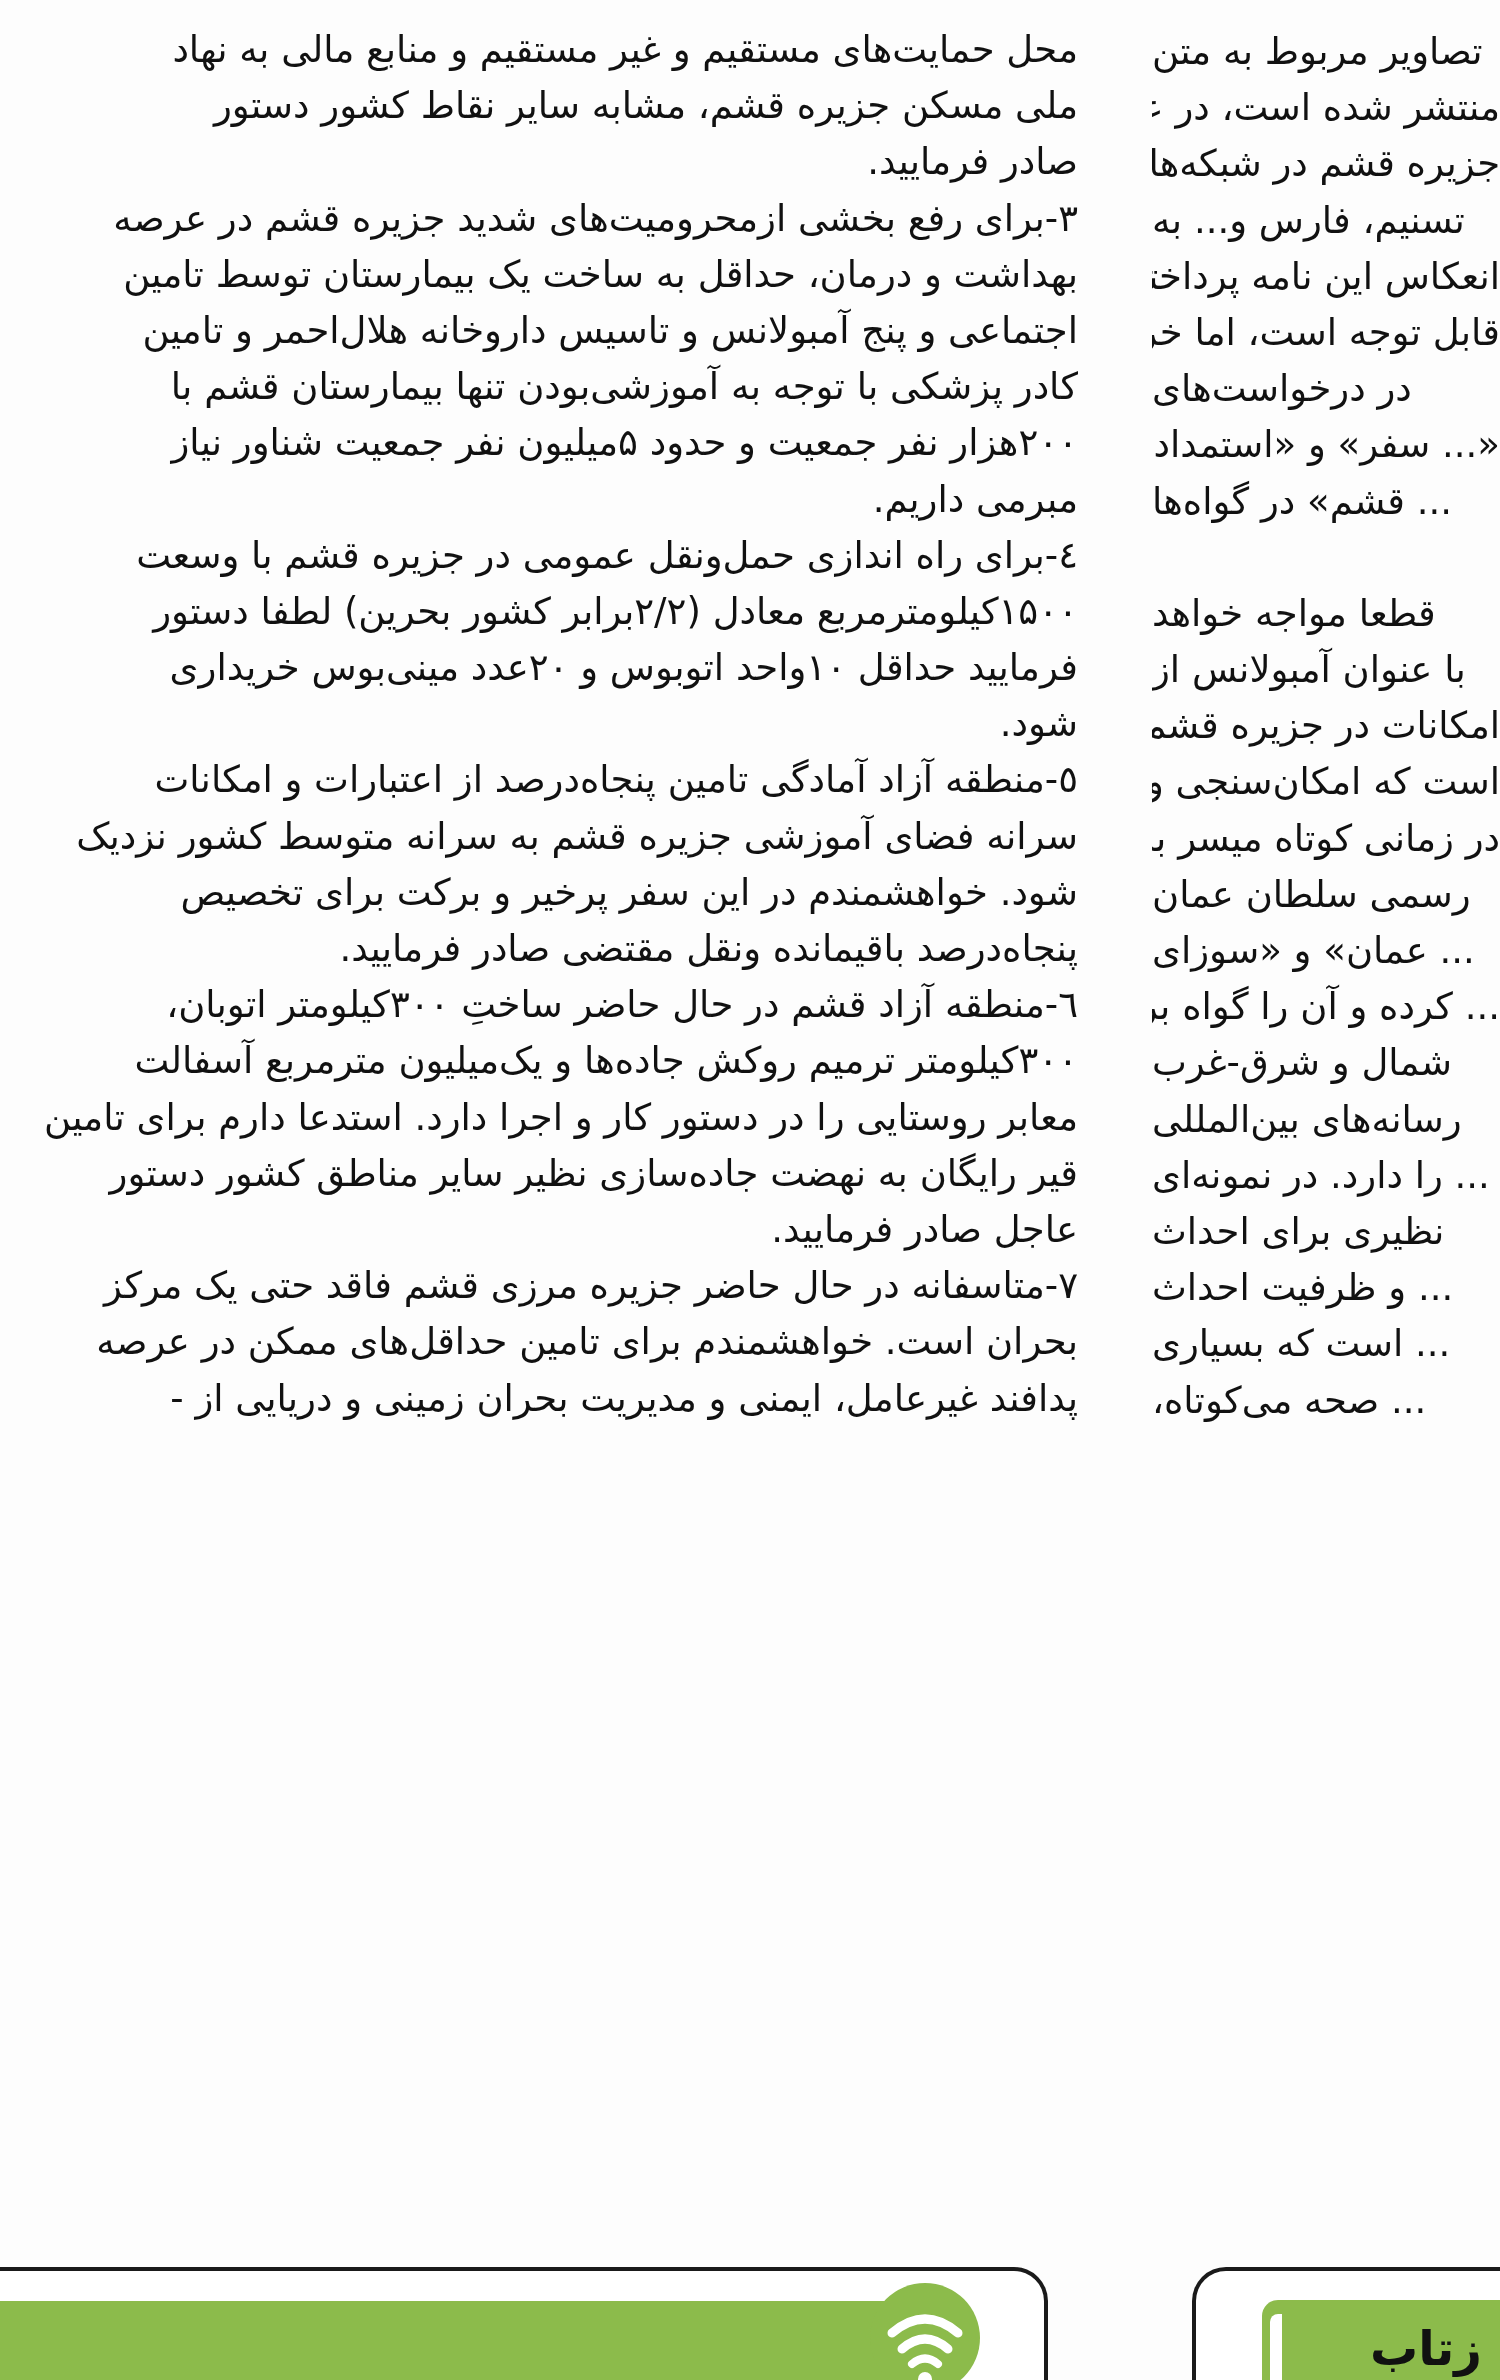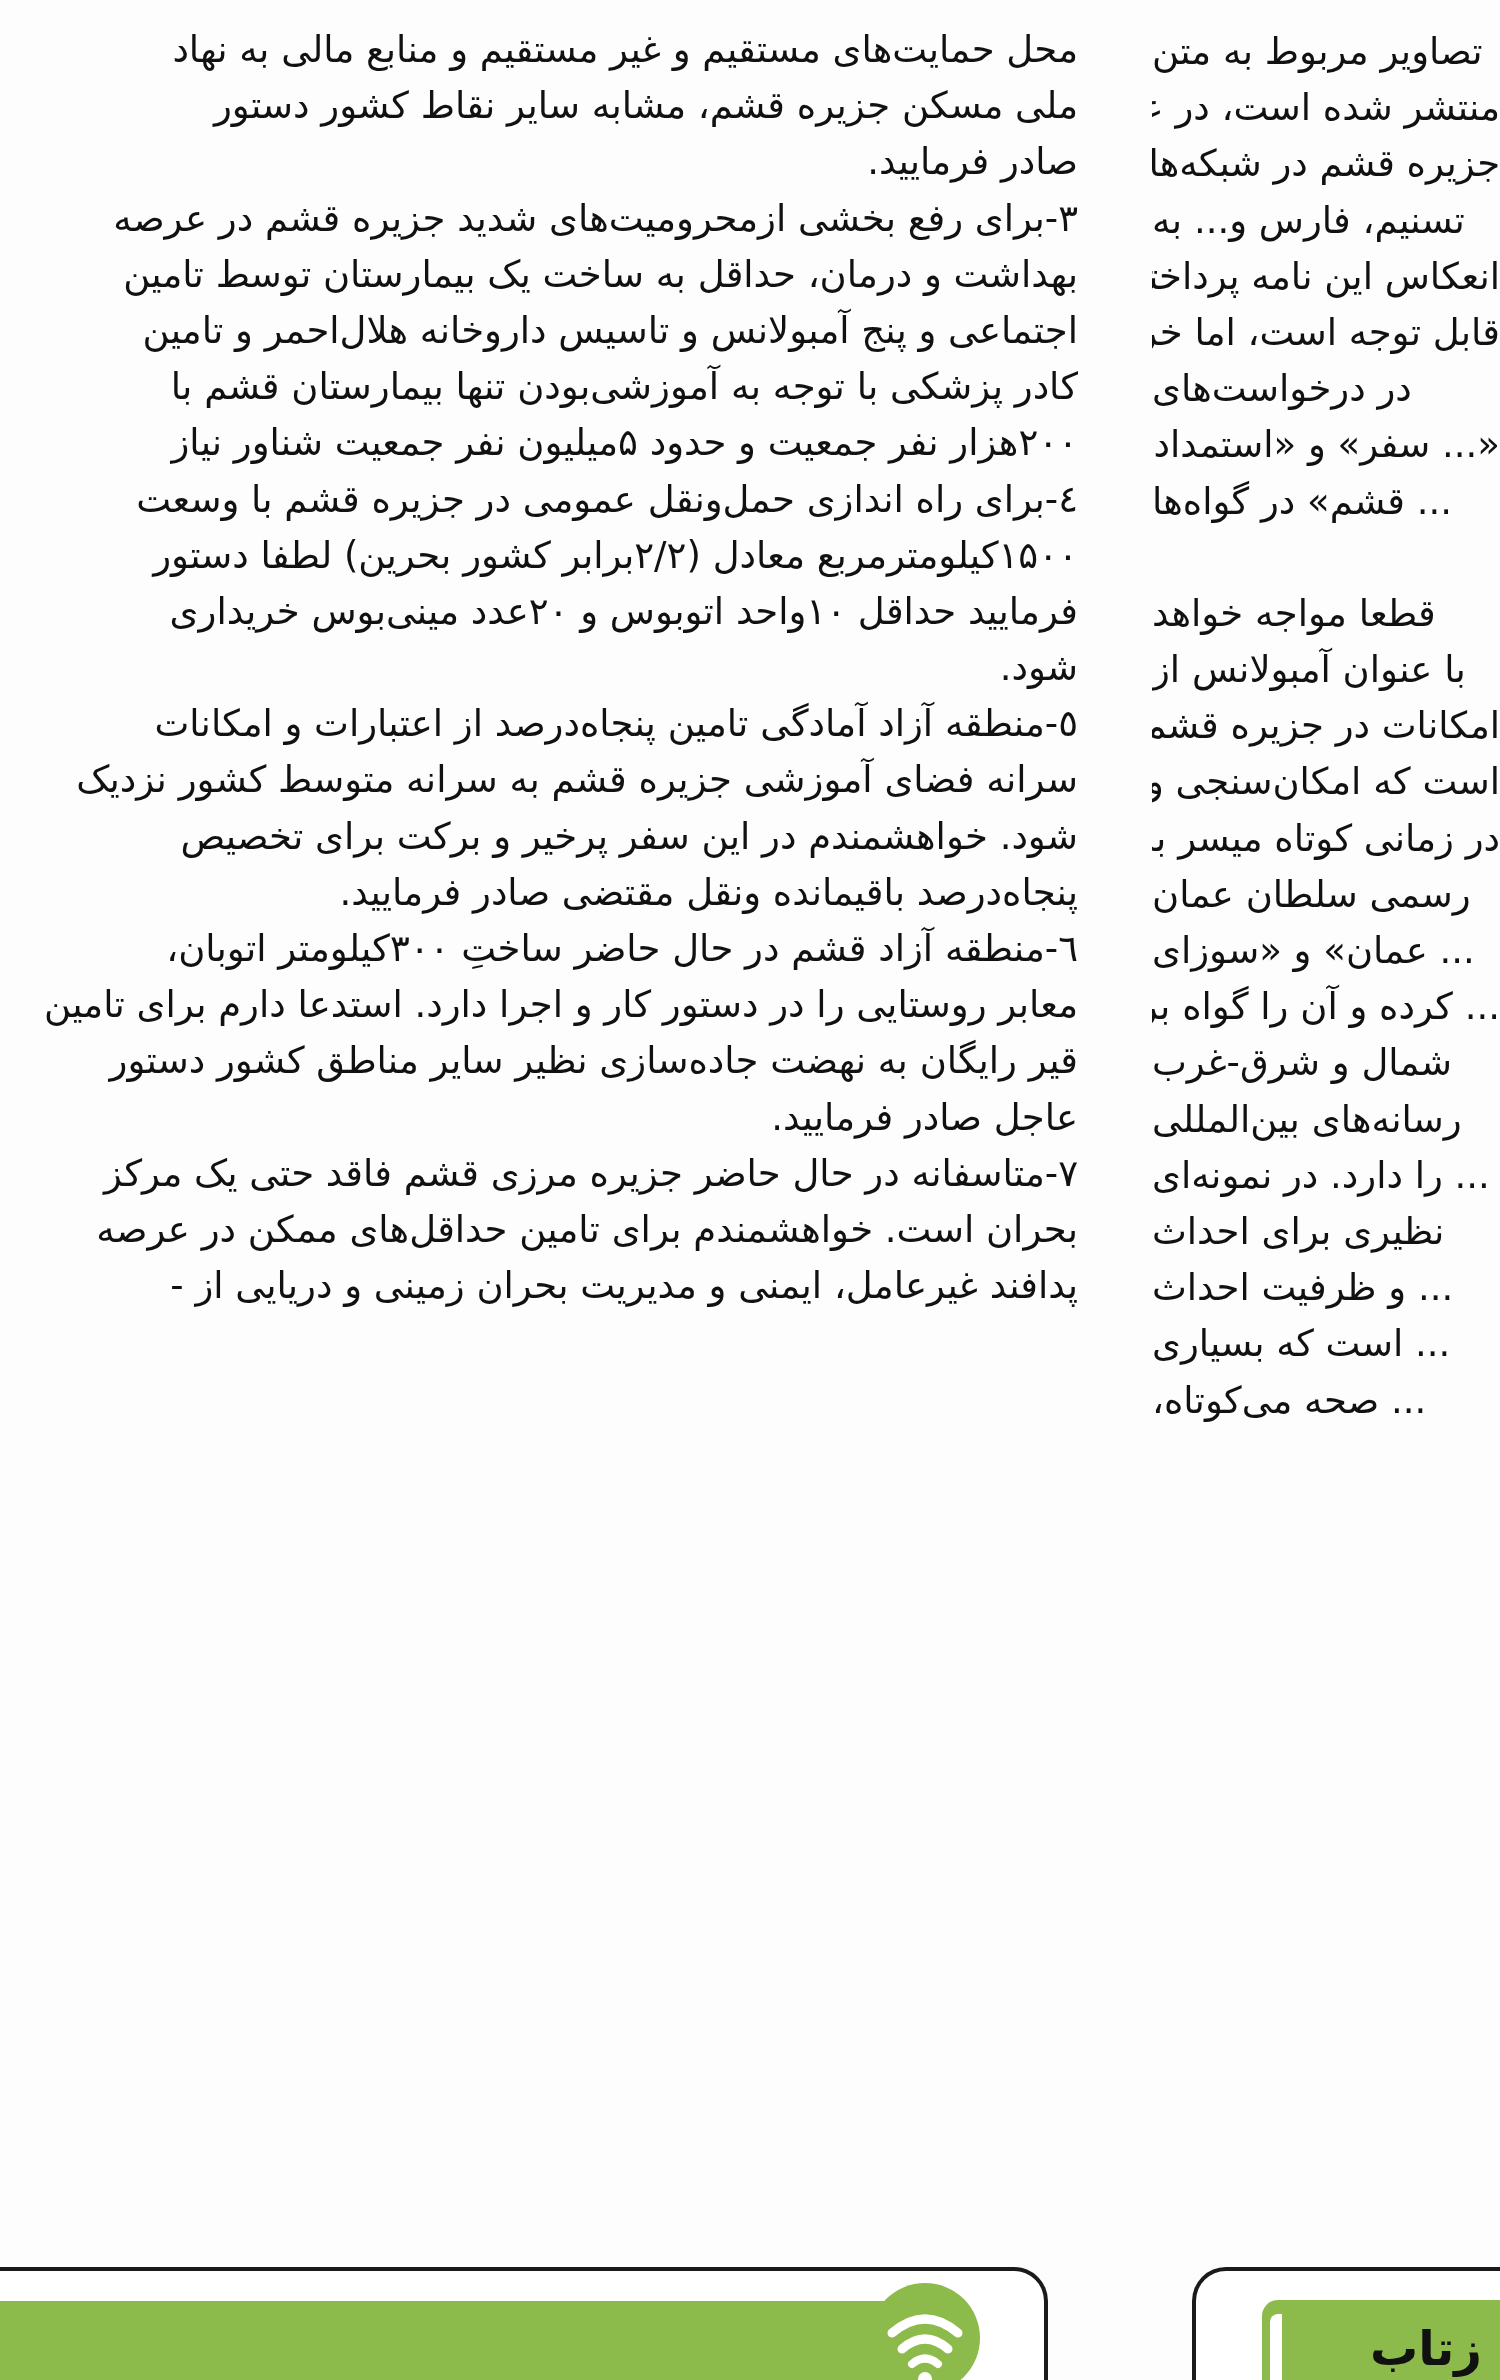--- a/index.html
+++ b/index.html
@@ -139,29 +139,31 @@
 
   <div class="col col-main">
     <span class="line">محل حمایت‌های مستقیم و غیر مستقیم و منابع مالی به نهاد</span>
     <span class="line">ملی مسکن جزیره قشم، مشابه سایر نقاط کشور دستور</span>
     <span class="line">صادر فرمایید.</span>
     <span class="line">۳-برای رفع بخشی ازمحرومیت‌های شدید جزیره قشم در عرصه</span>
     <span class="line">بهداشت و درمان، حداقل به ساخت یک بیمارستان توسط تامین</span>
     <span class="line">اجتماعی و پنج آمبولانس و تاسیس داروخانه هلال‌احمر و تامین</span>
     <span class="line">کادر پزشکی با توجه به آموزشی‌بودن تنها بیمارستان قشم با</span>
     <span class="line">۲۰۰هزار نفر جمعیت و حدود ۵میلیون نفر جمعیت شناور نیاز</span>
+    <span class="line">مبرمی داریم.</span>
     <span class="line">٤-برای راه اندازی حمل‌ونقل عمومی در جزیره قشم با وسعت</span>
     <span class="line">۱۵۰۰کیلومترمربع معادل (۲/۲برابر کشور بحرین) لطفا دستور</span>
     <span class="line">فرمایید حداقل ۱۰واحد اتوبوس و ۲۰عدد مینی‌بوس خریداری</span>
     <span class="line">شود.</span>
     <span class="line">٥-منطقه آزاد آمادگی تامین پنجاه‌درصد از اعتبارات و امکانات</span>
     <span class="line">سرانه فضای آموزشی جزیره قشم به سرانه متوسط کشور نزدیک</span>
     <span class="line">شود. خواهشمندم در این سفر پرخیر و برکت برای تخصیص</span>
     <span class="line">پنجاه‌درصد باقیمانده ونقل مقتضی صادر فرمایید.</span>
     <span class="line">٦-منطقه آزاد قشم در حال حاضر ساختِ ۳۰۰کیلومتر اتوبان،</span>
+    <span class="line">۳۰۰کیلومتر ترمیم روکش جاده‌ها و یک‌میلیون مترمربع آسفالت</span>
     <span class="line">معابر روستایی را در دستور کار و اجرا دارد. استدعا دارم برای تامین</span>
     <span class="line">قیر رایگان به نهضت جاده‌سازی نظیر سایر مناطق کشور دستور</span>
     <span class="line">عاجل صادر فرمایید.</span>
     <span class="line">۷-متاسفانه در حال حاضر جزیره مرزی قشم فاقد حتی یک مرکز</span>
     <span class="line">بحران است. خواهشمندم برای تامین حداقل‌های ممکن در عرصه</span>
     <span class="line">پدافند غیرعامل، ایمنی و مدیریت بحران زمینی و دریایی از -</span>
   </div>
 
   <div class="col col-side">
     <span class="line">تصاویر مربوط به متن</span>

